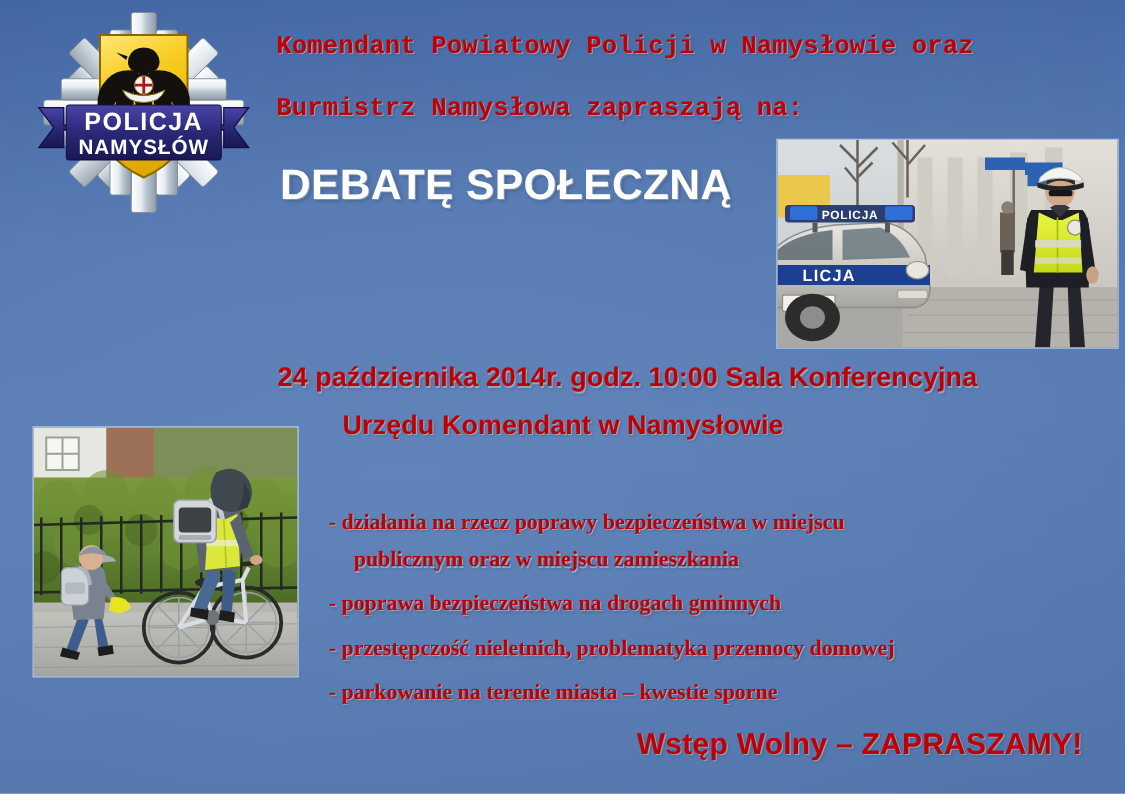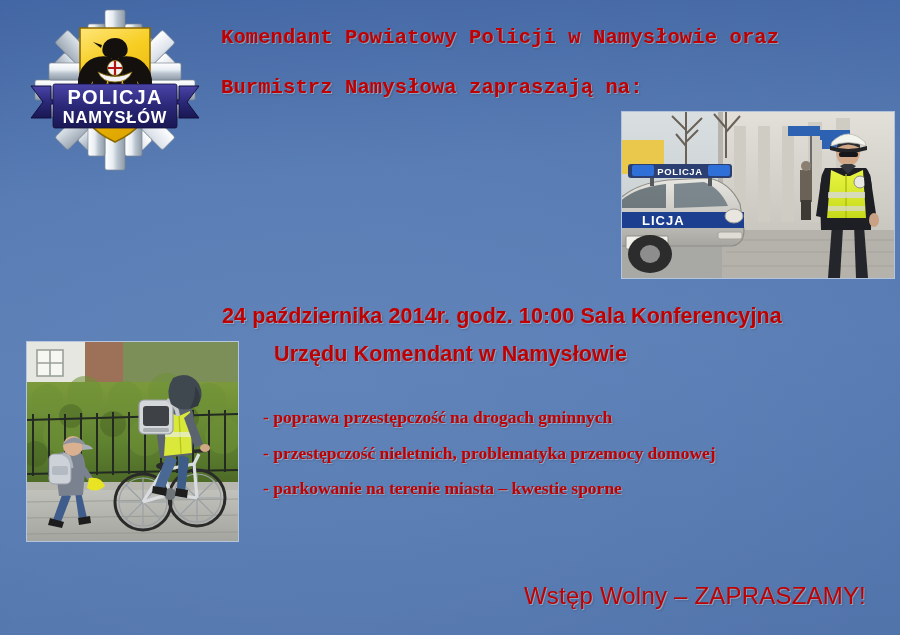--- a/index.html
+++ b/index.html
@@ -85,21 +85,21 @@
     font-weight: bold;
     letter-spacing: 0.55px;
     line-height: 1;
     white-space: nowrap;
   }
   #subject .line + .line { margin-top: 17px; }
 
   #when {
     position: absolute;
     left: 222px;
-    top: 306px;
+    top: 292px;
     width: 672px;
   }
   #when .line {
     font-size: 21.5px;
     font-weight: bold;
     line-height: 1;
     letter-spacing: 0.1px;
   }
   #when .line.l1 { text-align: left; }
   #when .line.l2 { margin-top: 16px; padding-left: 52px; }
@@ -125,21 +125,21 @@
   }
   #topics .topic:last-child { margin-bottom: 0; }
 
   #footer-note {
     position: absolute;
     left: 0;
     top: 584px;
     width: 866px;
     text-align: right;
     font-size: 24px;
-    font-weight: normal;
+    font-weight: bold;
     letter-spacing: 0.2px;
     line-height: 1;
   }
 
   
   .photo {
     position: absolute;
     overflow: hidden;
     background: #7e8a93;
   }
@@ -252,30 +252,35 @@
         </g>
       </g>
     </svg>
   </div>
 
   <div id="invitation">
     <div class="line t-red">Komendant Powiatowy Policji w Namysłowie oraz</div>
     <div class="line t-red">Burmistrz Namysłowa zapraszają na:</div>
   </div>
 
+  <div id="debate-title" class="t-white">DEBATĘ SPOŁECZNĄ</div>
 
 
   <div id="when">
     <div class="line l1 t-red">24 października 2014r. godz. 10:00 Sala Konferencyjna</div>
     <div class="line l2 t-red">Urzędu Komendant w Namysłowie</div>
   </div>
 
   <div id="topics">
     <div class="topic t-red">
-      <span>- poprawa przestępczość  na drogach gminnych</span>
+      <span>- działania na rzecz poprawy bezpieczeństwa  w  miejscu</span>
+      <span class="cont">publicznym  oraz  w  miejscu  zamieszkania</span>
+    </div>
+    <div class="topic t-red">
+      <span>- poprawa bezpieczeństwa  na drogach gminnych</span>
     </div>
     <div class="topic t-red">
       <span>- przestępczość nieletnich, problematyka przemocy domowej</span>
     </div>
     <div class="topic t-red">
       <span>- parkowanie  na terenie miasta – kwestie  sporne</span>
     </div>
   </div>
 
   <div id="footer-note" class="t-red">Wstęp Wolny – ZAPRASZAMY!</div>

